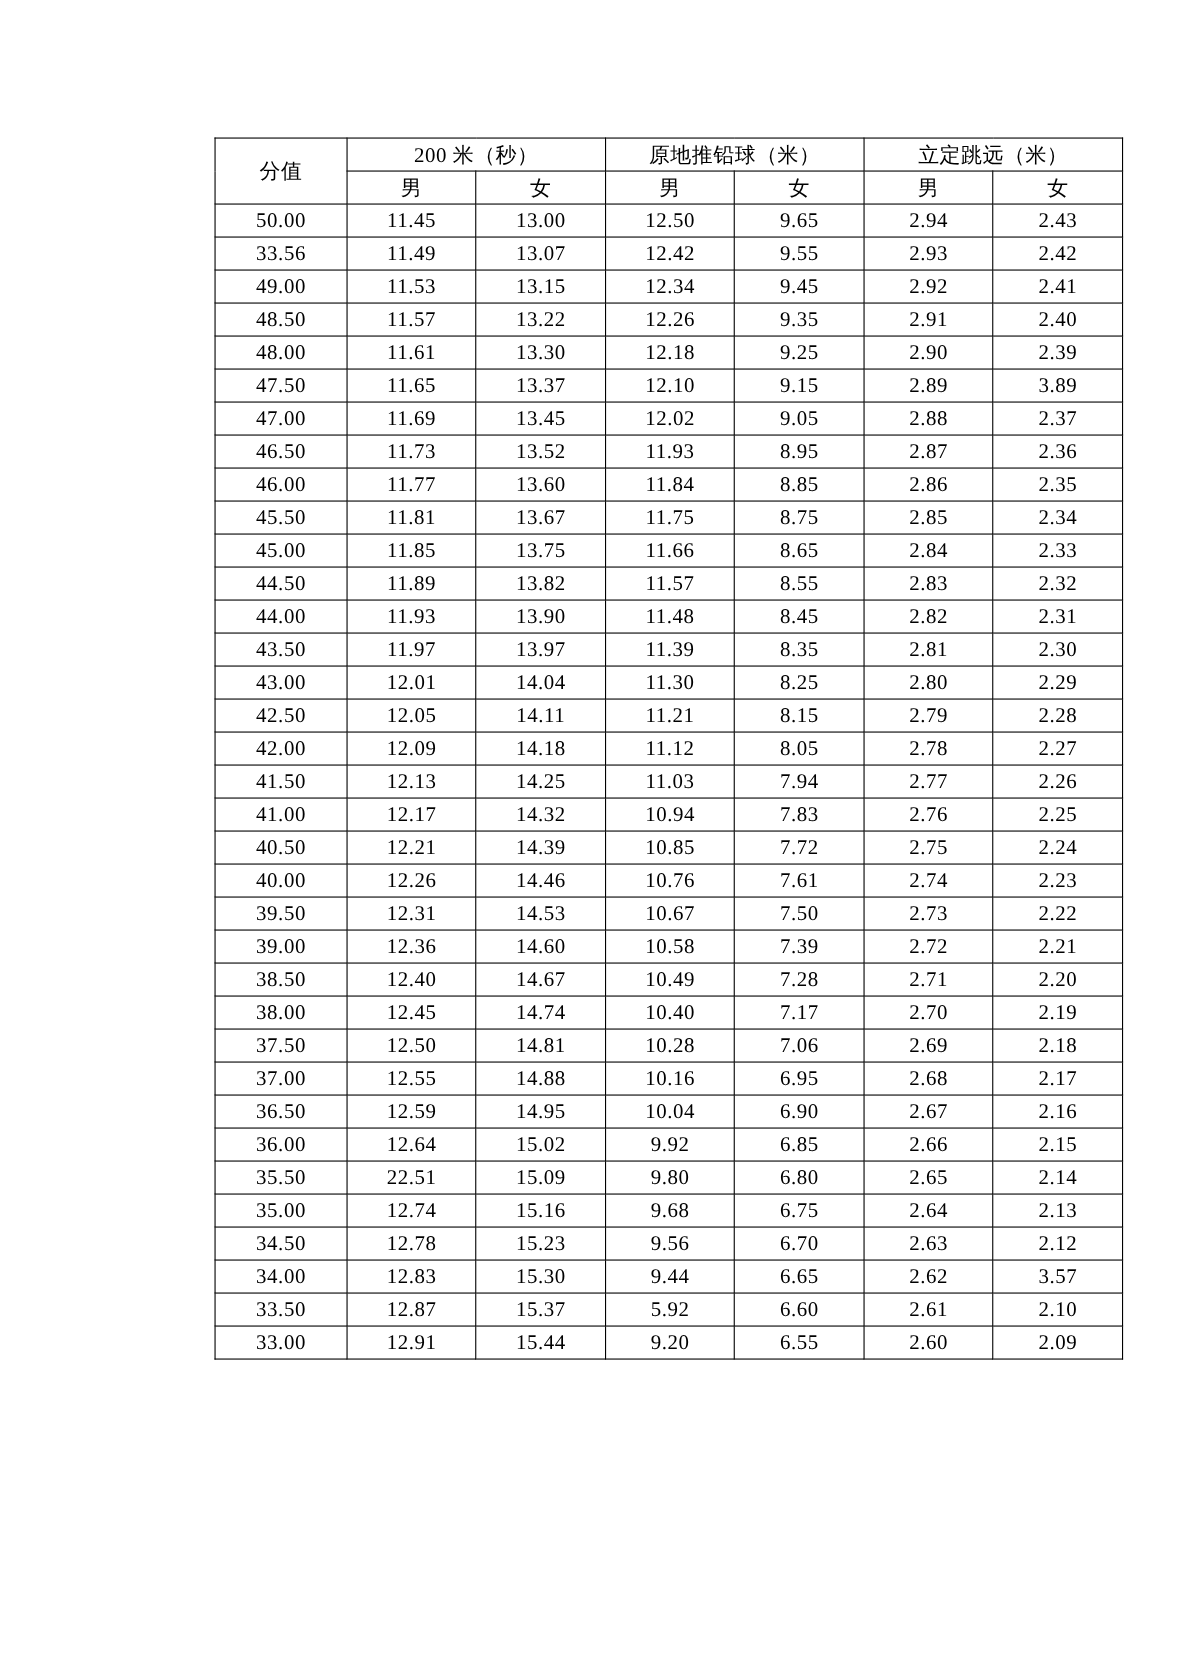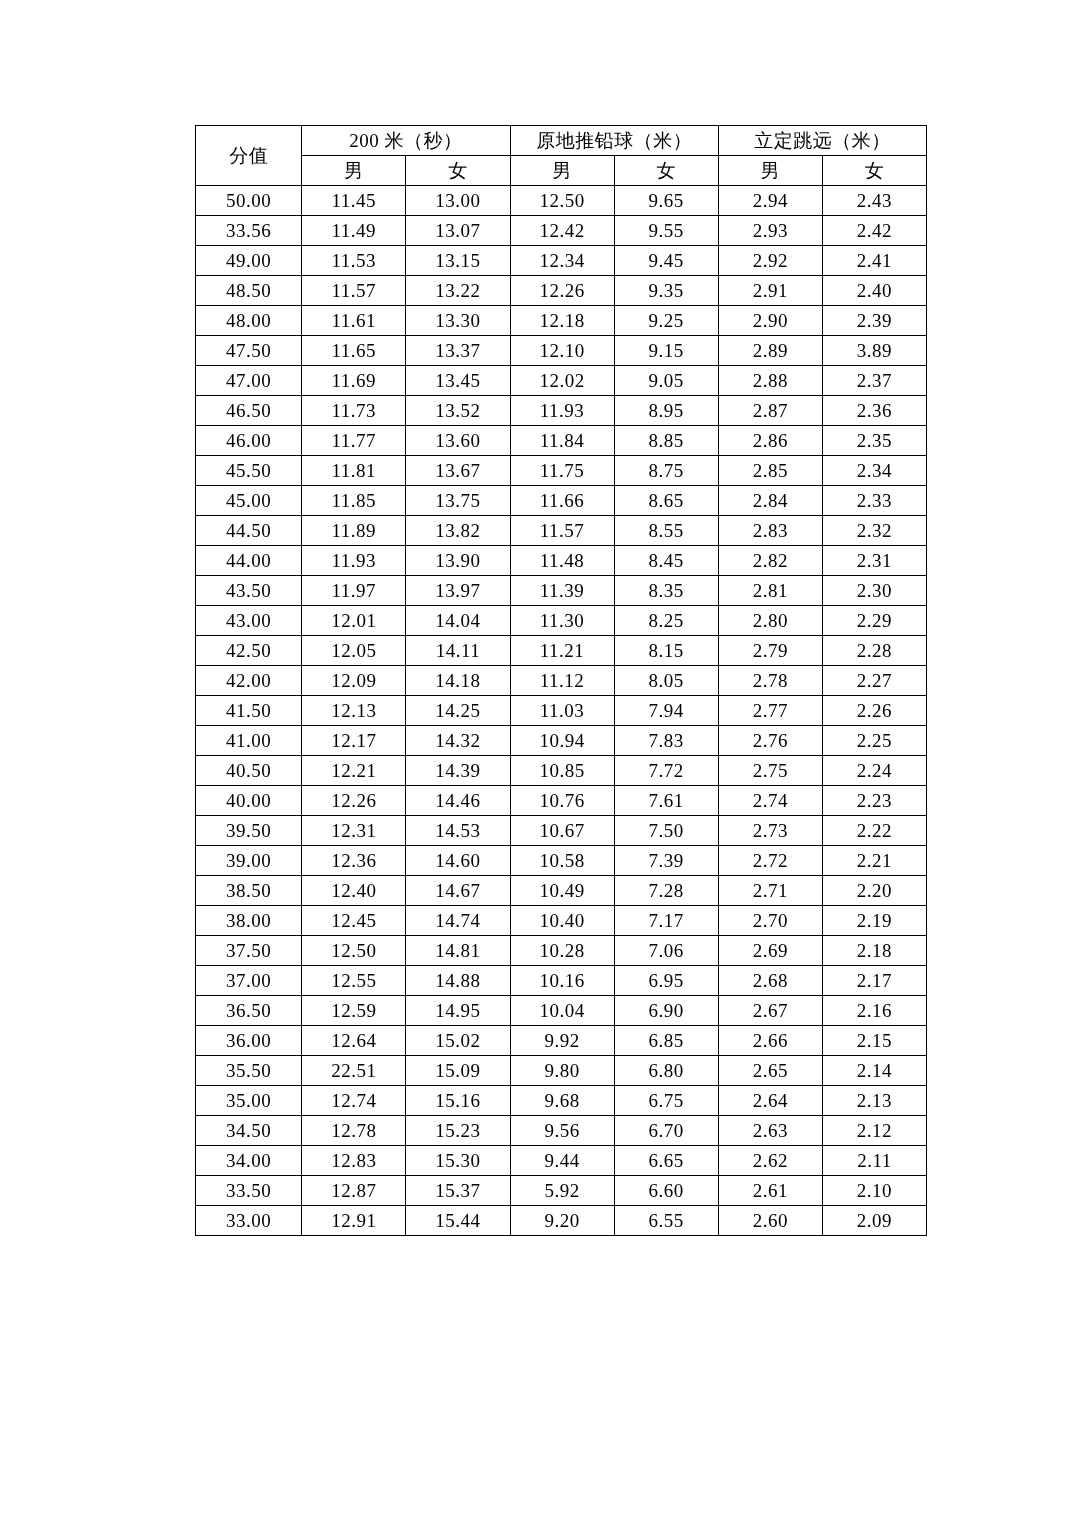--- a/index.html
+++ b/index.html
@@ -15,21 +15,21 @@
   }
   .page {
     position: relative;
     width: 1080px;
     height: 1527px;
     box-sizing: border-box;
     padding: 125px 195px 0 195px;
   }
   table.score-table {
     border-collapse: collapse;
-    width: 732px;
+    width: 826px;
     table-layout: fixed;
   }
   table.score-table td,
   table.score-table th {
     border: 1px solid #000000;
     text-align: center;
     vertical-align: middle;
     font-weight: normal;
     font-size: 19px;
     letter-spacing: 0.5px;
@@ -380,21 +380,21 @@
           <td class="num">2.63</td>
           <td class="num">2.12</td>
         </tr>
         <tr>
           <td class="num">34.00</td>
           <td class="num">12.83</td>
           <td class="num">15.30</td>
           <td class="num">9.44</td>
           <td class="num">6.65</td>
           <td class="num">2.62</td>
-          <td class="num">2.11</td>
+          <td class="num">3.57</td>
         </tr>
         <tr>
           <td class="num">33.50</td>
           <td class="num">12.87</td>
           <td class="num">15.37</td>
           <td class="num">5.92</td>
           <td class="num">6.60</td>
           <td class="num">2.61</td>
           <td class="num">2.10</td>
         </tr>

